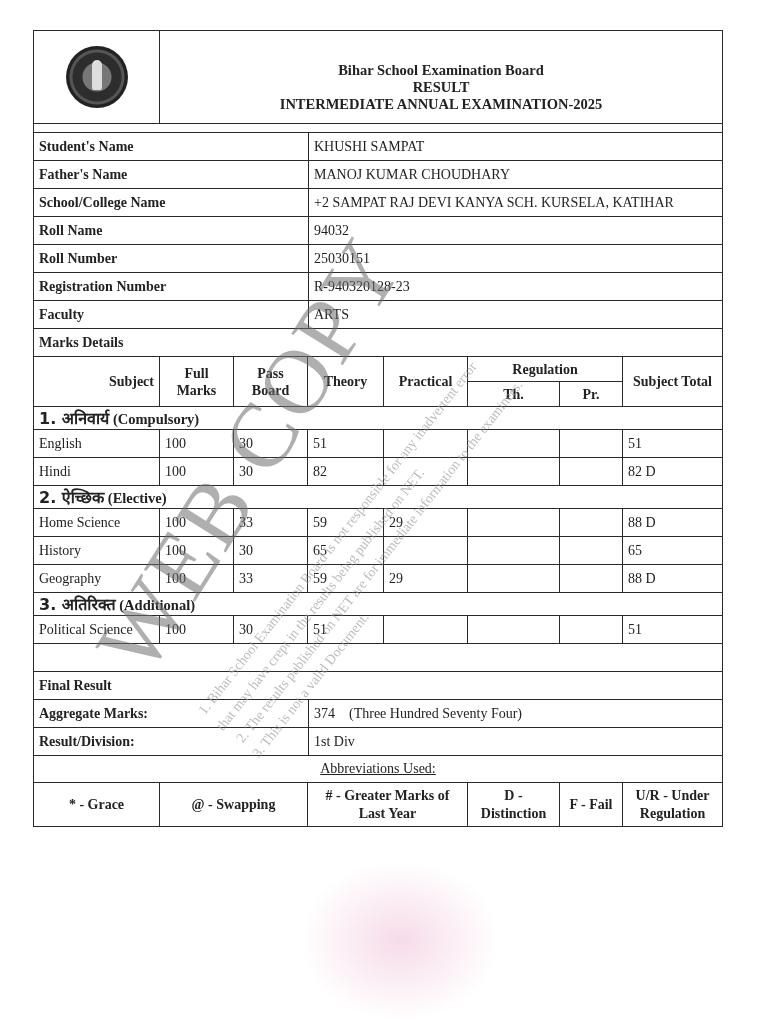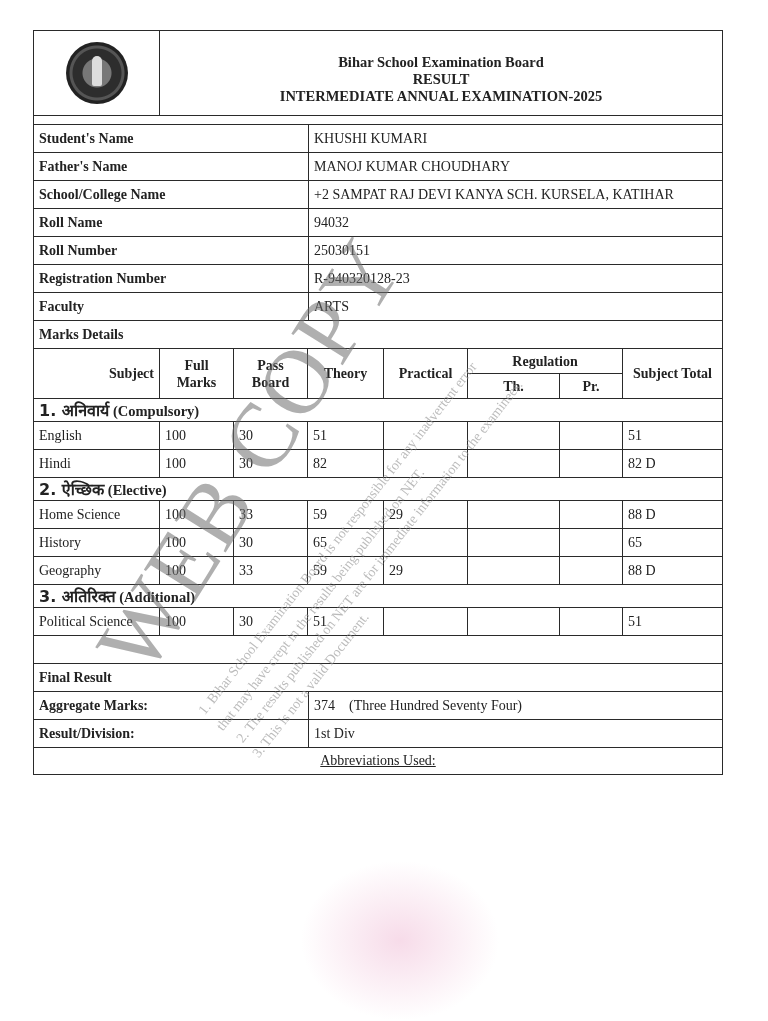--- a/index.html
+++ b/index.html
@@ -5,21 +5,21 @@
   html, body { margin: 0; padding: 0; }
   body {
     width: 768px; height: 1021px; background: #ffffff; position: relative; overflow: hidden;
     font-family: "Liberation Serif", "DejaVu Serif", serif; color: #222;
   }
   .sheet { position: absolute; left: 33px; top: 30px; width: 690px; }
   table { border-collapse: collapse; width: 690px; table-layout: fixed; }
   td, th { border: 1.4px solid #2a2a2a; padding: 0 5px; font-size: 14px; font-weight: normal; vertical-align: middle; }
   .hdr td { height: 72px; }
   .logo-cell { width: 115px; text-align: center; }
-  .title-cell { text-align: center; font-weight: bold; font-size: 14.5px; line-height: 17px; padding-top: 12px; }
+  .title-cell { text-align: center; font-weight: bold; font-size: 14.5px; line-height: 17px; padding-top: 20px; }
   .gap td { height: 8px; padding: 0; }
   .info td { height: 27px; }
   .lbl { font-weight: bold; }
   .center { text-align: left; }
   .marks td { height: 27px; }
   .marks .head td { height: 24px; font-weight: bold; text-align: center; line-height: 17px; }
   .section td { height: 20px; font-weight: bold; font-size: 14.5px; }
   .deva { font-family: "DejaVu Sans", sans-serif; font-weight: bold; font-size: 16px; }
   .empty td { height: 27px; }
   .abbr td { height: 43px; font-weight: bold; text-align: center; line-height: 18px; }
@@ -75,21 +75,21 @@
     </table>
 
   <table style="margin-top:-1px">
     <colgroup>
         <col style="width:275px">
         <col>
       </colgroup>
     <tbody id="info-body">
         <tr class="info">
           <td class="lbl">Student's Name</td>
-          <td>KHUSHI KUMARI</td>
+          <td>KHUSHI SAMPAT</td>
         </tr>
         <tr class="info">
           <td class="lbl">Father's Name</td>
           <td>MANOJ KUMAR CHOUDHARY</td>
         </tr>
         <tr class="info">
           <td class="lbl">School/College Name</td>
           <td>+2 SAMPAT RAJ DEVI KANYA SCH. KURSELA, KATIHAR</td>
         </tr>
         <tr class="info">
@@ -247,20 +247,28 @@
         <col style="width:148px">
         <col style="width:160px">
       <col style="width:92px">
         <col style="width:63px">
         <col>
     </colgroup>
     <tbody>
         <tr class="abbr-title">
           <td colspan="6">Abbreviations Used:</td>
         </tr>
+    <tr class="abbr">
+      <td>* - Grace</td>
+      <td>@ - Swapping</td>
+      <td># - Greater Marks of Last Year</td>
+      <td>D - Distinction</td>
+      <td>F - Fail</td>
+      <td>U/R - Under Regulation</td>
+    </tr>
   </tbody>
     </table>
 </div>
 
 <div class="wm wm-big">WEB COPY</div>
 <div class="wm wm-small wm1">1. Bihar School Examination Board is not responsible for any inadvertent error</div>
 <div class="wm wm-small wm2">that may have crept in the results being published on NET.</div>
 <div class="wm wm-small wm3">2. The results published on NET are for immediate information to the examinees.</div>
 <div class="wm wm-small wm4">3. This is not a valid Document.</div>
 <div class="pink"></div>

